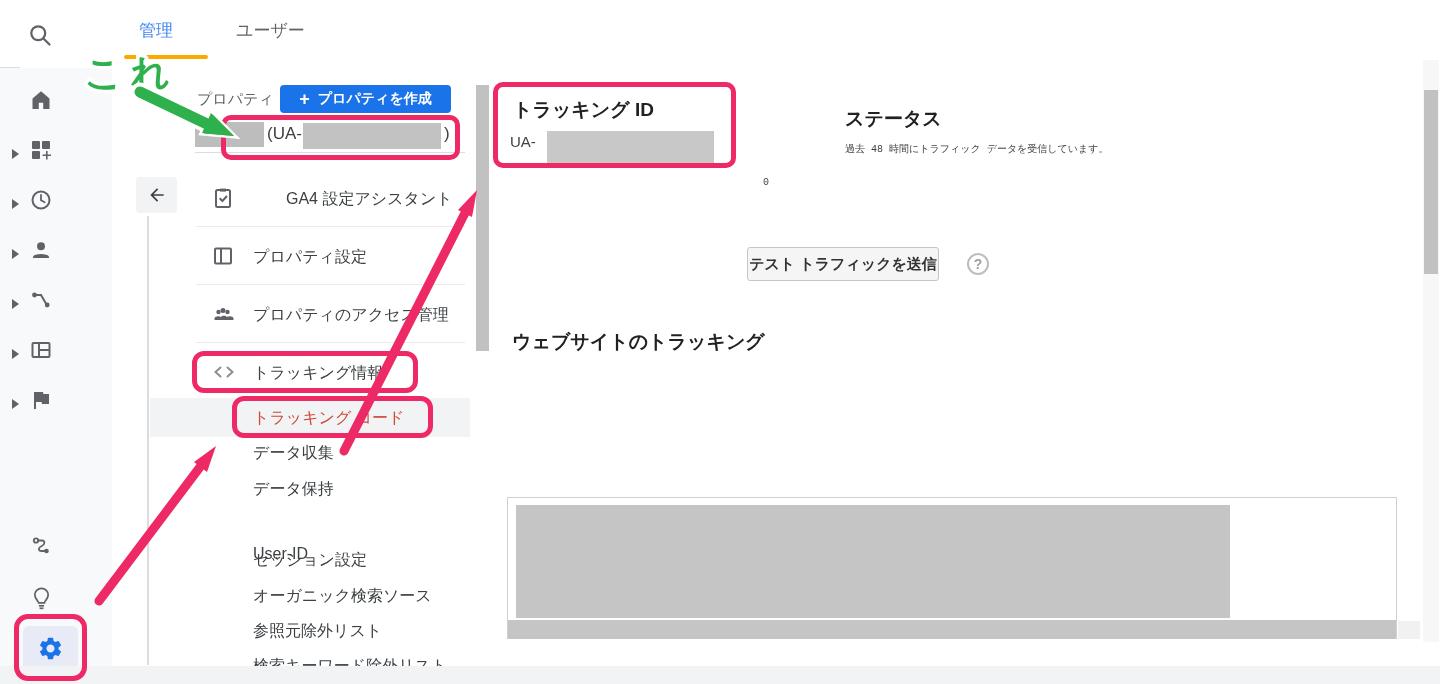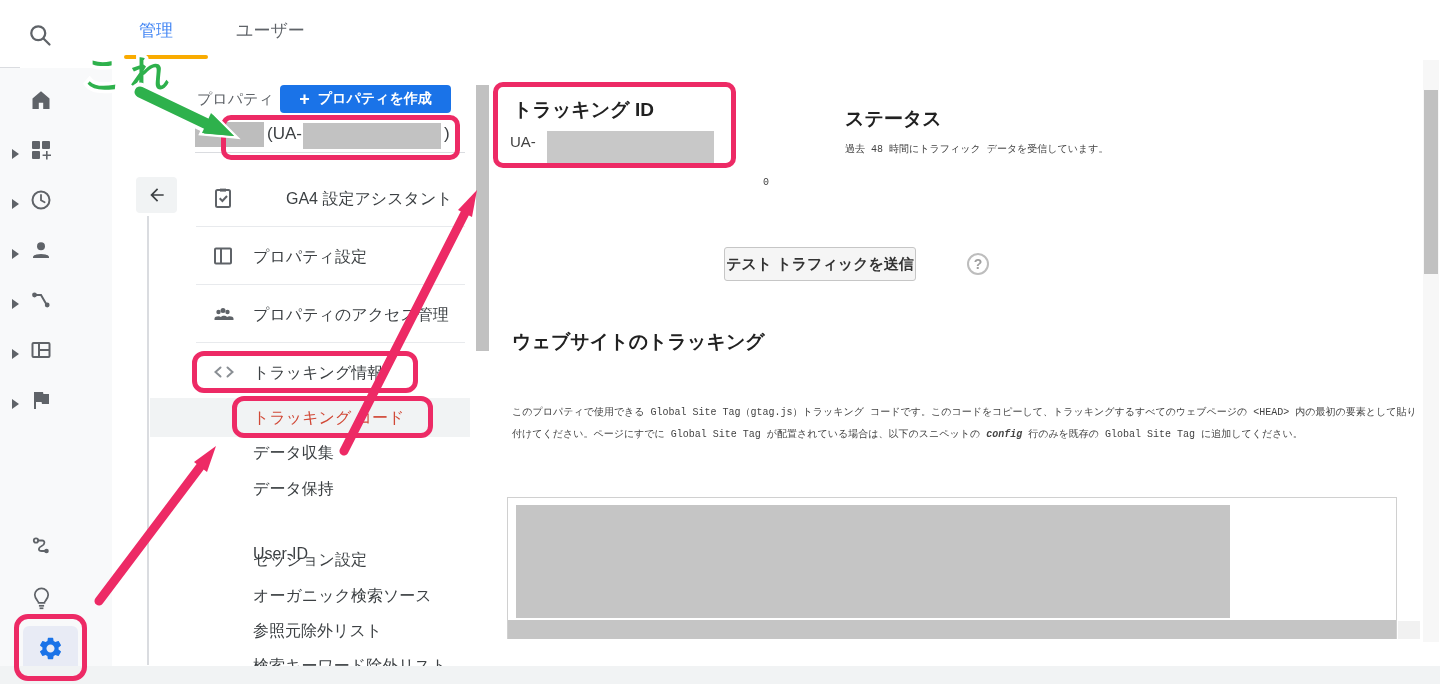--- a/index.html
+++ b/index.html
@@ -210,29 +210,26 @@
 
   <div class="abs scroll-thumb" style="left:476px;top:85px;width:13px;height:266px;z-index:6;"></div>
 
   <span class="abs h-title" style="left:513px;top:97px;">トラッキング ID</span>
   <span class="abs" style="left:510px;top:133px;font-size:15px;color:#424242;">UA-</span>
   <div class="abs mask" style="left:547px;top:131px;width:167px;height:36px;background:#c8c8c8;"></div>
 
   <span class="abs h-title" style="left:845px;top:106px;">ステータス</span>
   <span class="abs body-txt" style="left:845px;top:139px;white-space:nowrap;">過去 48 時間にトラフィック データを受信しています。</span>
   <span class="abs body-txt" style="left:763px;top:172px;">0</span>
-  <button class="abs btn-gray" style="left:724px;top:247px;width:192px;height:34px;">テスト トラフィックを送信</button>
+  <button class="abs btn-gray" style="left:747px;top:247px;width:192px;height:34px;">テスト トラフィックを送信</button>
   <span class="abs" style="left:967px;top:253px;width:22px;height:22px;border:2px solid #bdbdbd;border-radius:50%;color:#9e9e9e;font-size:14px;font-weight:bold;display:flex;align-items:center;justify-content:center;">?</span>
 
   <span class="abs h-title" style="left:512px;top:329px;">ウェブサイトのトラッキング</span>
 
 
-  <div class="abs body-txt" style="left:512px;top:402px;width:907px;line-height:22px;">
-    <span>このプロパティで使用できる Global Site Tag（gtag.js）トラッキング コードです。このコードをコピーして、トラッキングするすべてのウェブページの &lt;HEAD&gt; 内の最初の要素として貼り付けてください。ページにすでに Global Site Tag が配置されている場合は、以下のスニペットの </span><span style="font-weight:bold;font-style:italic;">config</span><span> 行のみを既存の Global Site Tag に追加してください。</span>
-  </div>
 
   <div class="abs" style="left:507px;top:497px;width:890px;height:142px;border:1px solid #d0d0d0;background:#fff;"></div>
   <div class="abs mask" style="left:516px;top:505px;width:714px;height:113px;background:#c5c5c5;"></div>
   <div class="abs mask" style="left:508px;top:620px;width:888px;height:19px;background:#c5c5c5;"></div>
   <div class="abs" style="left:1398px;top:621px;width:22px;height:18px;background:#f1f1f1;"></div>
   <div class="abs" style="left:1423px;top:622px;width:15px;height:17px;background:#fafafa;border:1px solid #e8e8e8;"></div>
 
   <div class="abs" style="left:1423px;top:60px;width:16px;height:582px;background:#f7f7f7;z-index:6;"></div>
   <div class="abs scroll-thumb" style="left:1424px;top:90px;width:14px;height:184px;z-index:7;"></div>
 

